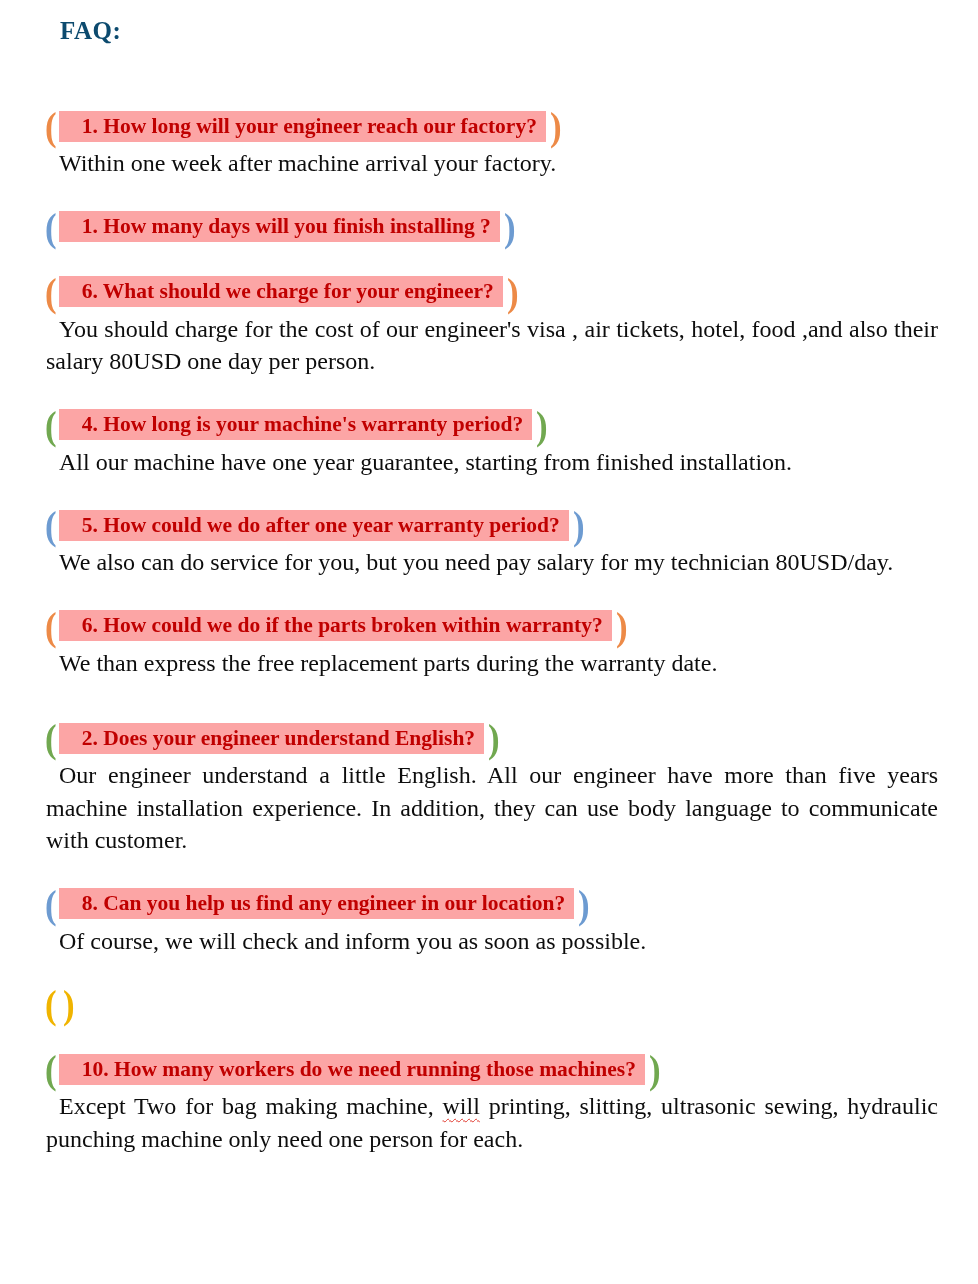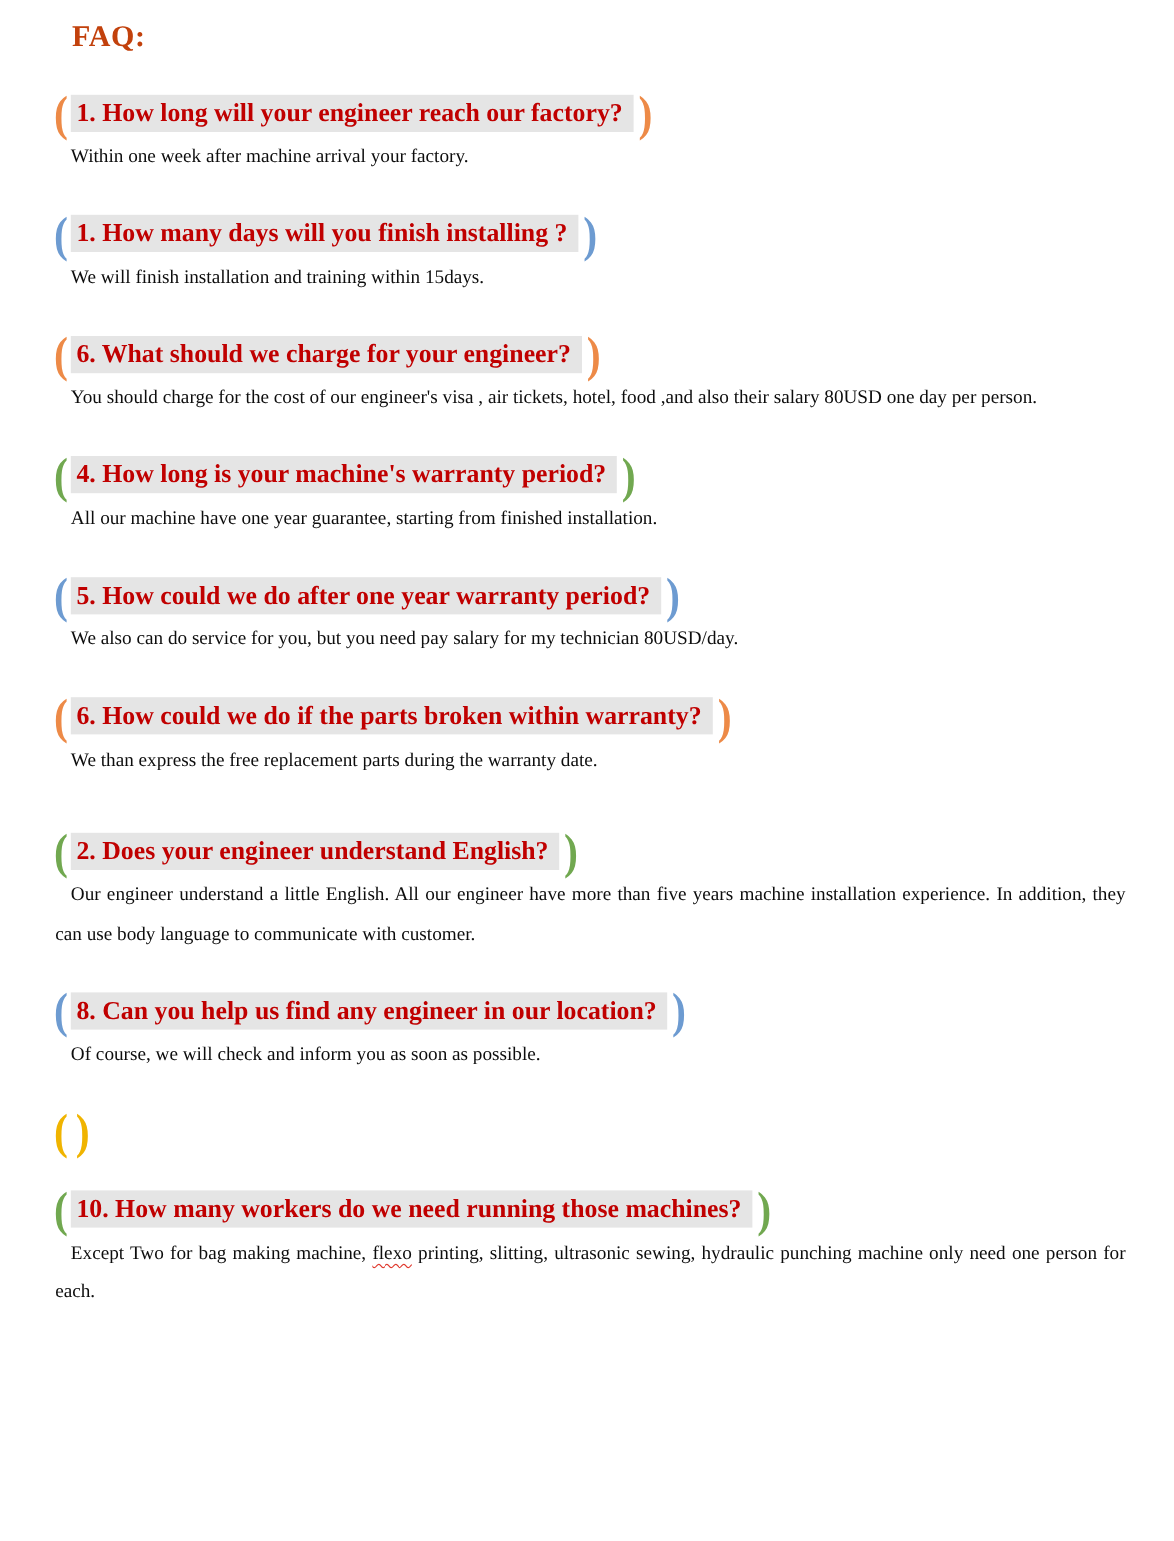--- a/index.html
+++ b/index.html
@@ -14,25 +14,25 @@
     font-family: "Liberation Serif", serif;
     color: #111111;
   }
   .page {
     box-sizing: border-box;
     width: 978px;
     height: 1284px;
     padding: 16px 40px 0 44px;
   }
   .title {
-    margin: 0 0 30px 16px;
+    margin: 0 0 62px 16px;
     font-size: 25px;
     line-height: 30px;
     font-weight: bold;
-    color: #c2410c;
+    color: #0c4a6e;
     letter-spacing: 0.5px;
   }
   .faq-item {
     margin-bottom: 29px;
   }
   .faq-item.extra-gap {
     margin-top: 41px;
   }
   .q-line {
     display: flex;
@@ -43,31 +43,31 @@
     font-family: "Liberation Serif", serif;
     font-size: 41px;
     line-height: 36px;
     font-weight: bold;
     transform: scaleX(0.85);
     flex: 0 0 auto;
   }
   .bracket.open { margin-right: 1px; }
   .bracket.close { margin-left: 3px; }
   .q-text {
-    background: #e5e5e5;
+    background: #fca5a5;
     color: #C00000;
     font-weight: bold;
     font-size: 21.5px;
     line-height: 24px;
-    padding: 3px 9px 4px 5px;
+    padding: 3px 9px 4px 23px;
     white-space: nowrap;
   }
   .answer {
     margin: 0 0 0 2px;
-    font-size: 16px;
+    font-size: 24px;
     line-height: 32.5px;
     text-indent: 13px;
     color: #0d0d0d;
   }
   .answer.justify {
     text-align: justify;
   }
   .squiggle {
     text-decoration-line: underline;
     text-decoration-style: wavy;
@@ -90,21 +90,20 @@
     </div>
     <p class="answer">Within one week after machine arrival your factory.</p>
   </section>
 
   <section class="faq-item">
     <div class="q-line">
       <span class="bracket open" style="color: rgb(109, 155, 209);">(</span>
       <span class="q-text">1. How many days will you finish installing ?</span>
       <span class="bracket close" style="color: rgb(109, 155, 209);">)</span>
     </div>
-    <p class="answer">We will finish installation and training within 15days.</p>
   </section>
 
   <section class="faq-item">
     <div class="q-line">
       <span class="bracket open" style="color: rgb(237, 138, 71);">(</span>
       <span class="q-text">6. What should we charge for your engineer?</span>
       <span class="bracket close" style="color: rgb(237, 138, 71);">)</span>
     </div>
     <p class="answer justify">You should charge for the cost of our engineer's visa , air tickets, hotel, food ,and also their salary 80USD one day per person.</p>
   </section>
@@ -160,16 +159,16 @@
       <span class="bracket close" style="color: rgb(240, 180, 0);">)</span>
     </div>
   </section>
 
   <section class="faq-item">
     <div class="q-line">
       <span class="bracket open" style="color: rgb(113, 168, 80);">(</span>
       <span class="q-text">10. How many workers do we need running those machines?</span>
       <span class="bracket close" style="color: rgb(113, 168, 80);">)</span>
     </div>
-    <p class="answer justify">Except Two for bag making machine, <span class="squiggle">flexo</span> printing, slitting, ultrasonic sewing, hydraulic punching machine only need one person for each.</p>
+    <p class="answer justify">Except Two for bag making machine, <span class="squiggle">will</span> printing, slitting, ultrasonic sewing, hydraulic punching machine only need one person for each.</p>
   </section>
 </div>
 </div>
 
 </body></html>

